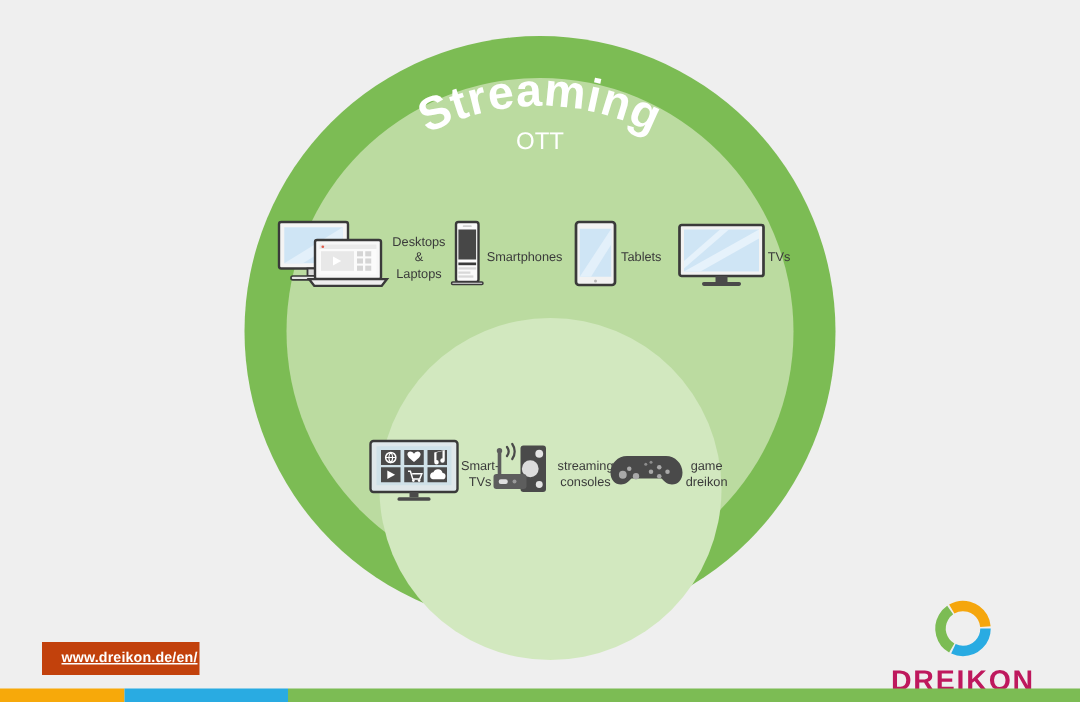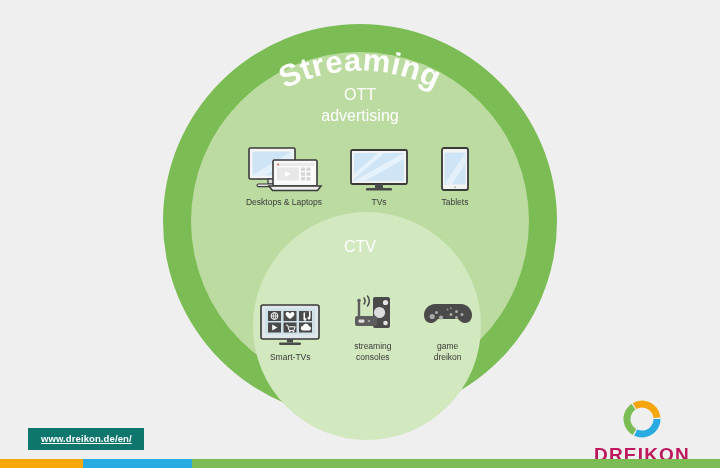--- a/index.html
+++ b/index.html
@@ -98,21 +98,21 @@
     top: 146px;
     width: 360px;
   }
   #ctv-devices {
     left: 245px;
     top: 290px;
     width: 240px;
   }
   .device {
     display: flex;
-    flex-direction: column;
+    flex-direction: row;
     align-items: center;
     justify-content: flex-end;
   }
   .device .art {
     height: 46px;
     display: flex;
     align-items: flex-end;
     justify-content: center;
   }
   .device .caption {
@@ -129,25 +129,25 @@
   #dev-tvs { width: 86px; }
   #dev-smarttv { width: 92px; }
   #dev-streaming { width: 76px; }
   #dev-console { width: 76px; align-items: center; }
 
   
   #url-badge {
     position: absolute;
     left: 28px;
     top: 428px;
-    background: #0f766e;
+    background: #c2410c;
     color: #ffffff;
     font-size: 9.5px;
     font-weight: bold;
-    padding: 5px 12px 6px 13px;
+    padding: 5px 1px 6px 13px;
     font-family: "Liberation Sans", sans-serif;
     letter-spacing: 0.1px;
   }
   #brand {
     position: absolute;
     right: 22px;
     top: 396px;
     width: 112px;
     text-align: center;
   }
@@ -184,25 +184,23 @@
     <defs>
       <path id="arcpath" d="M 46,150 A 162,162 0 0 1 348,150" fill="none"></path>
     </defs>
     <text text-anchor="middle">
       <textPath href="#arcpath" startOffset="50%">Streaming</textPath>
     </text>
   </svg>
 
   <div class="ring-label" id="ott-label">
     <span class="ln">OTT</span>
-    <span class="ln">advertising</span>
   </div>
 
   <div class="ring-label" id="ctv-label">
-    <span class="ln">CTV</span>
   </div>
 
   <div class="device-row" id="ott-devices">
 
     <div class="device" id="dev-desktops">
       <div class="art">
         <svg width="82" height="46" viewBox="0 0 82 46">
 
           <rect x="6" y="2" width="46" height="31" rx="1.5" fill="#f4f4f4" stroke="#3a3a3a" stroke-width="1.6"></rect>
           <rect x="9.5" y="5.5" width="39" height="24" fill="#cfe5f5"></rect>
@@ -221,45 +219,60 @@
           <rect x="58" y="26.3" width="4" height="3.4" fill="#d5d5d5"></rect>
           <rect x="63.5" y="26.3" width="4" height="3.4" fill="#d5d5d5"></rect>
           <rect x="58" y="31.1" width="4" height="3.4" fill="#d5d5d5"></rect>
           <rect x="63.5" y="31.1" width="4" height="3.4" fill="#d5d5d5"></rect>
           <path d="M26 40 L78 40 L74.5 44.5 L29.5 44.5 Z" fill="#eeeeee" stroke="#3a3a3a" stroke-width="1.5"></path>
         </svg>
       </div>
       <div class="caption">Desktops &amp; Laptops</div>
     </div>
 
+    <div class="device" id="dev-smartphones">
+      <div class="art">
+        <svg width="26" height="46" viewBox="0 0 26 46">
+          <rect x="6" y="2" width="15" height="40" rx="1.6" fill="#fafafa" stroke="#3a3a3a" stroke-width="1.6"></rect>
+          <rect x="7.6" y="7" width="11.8" height="20" fill="#474747"></rect>
+          <rect x="7.6" y="29" width="11.8" height="1.8" fill="#3a3a3a"></rect>
+          <rect x="7.6" y="32.2" width="11.8" height="1.5" fill="#d8d8d8"></rect>
+          <rect x="7.6" y="35" width="8" height="1.5" fill="#d8d8d8"></rect>
+          <rect x="7.6" y="37.6" width="10" height="1.5" fill="#d8d8d8"></rect>
+          <rect x="10.5" y="4.2" width="6" height="1.2" rx="0.6" fill="#cfcfcf"></rect>
+          <rect x="3" y="42" width="21" height="1.6" rx="0.8" fill="#e6e6e6" stroke="#3a3a3a" stroke-width="1"></rect>
+        </svg>
+      </div>
+      <div class="caption">Smartphones</div>
+    </div>
+
+    <div class="device" id="dev-tablets">
+      <div class="art">
+        <svg width="34" height="46" viewBox="0 0 34 46">
+          <rect x="4" y="2" width="26" height="42" rx="2" fill="#f2f2f2" stroke="#3a3a3a" stroke-width="1.8"></rect>
+          <rect x="6.5" y="6.5" width="21" height="32" fill="#cfe5f5"></rect>
+          <polygon points="6.5,38.5 27.5,6.5 27.5,17 14,38.5" fill="#e3f0fa"></polygon>
+          <circle cx="17" cy="41.3" r="1" fill="#b8b8b8"></circle>
+        </svg>
+      </div>
+      <div class="caption">Tablets</div>
+    </div>
 
     <div class="device" id="dev-tvs">
       <div class="art">
         <svg width="62" height="46" viewBox="0 0 62 46">
           <rect x="3" y="4" width="56" height="34" rx="1.5" fill="#f2f2f2" stroke="#3a3a3a" stroke-width="1.8"></rect>
           <rect x="6" y="7" width="50" height="28" fill="#cfe5f5"></rect>
           <polygon points="6,35 56,7 56,13 17,35" fill="#e6f2fb"></polygon>
           <polygon points="6,28 30,7 36,7 6,33" fill="#e6f2fb"></polygon>
           <rect x="27" y="38" width="8" height="4" fill="#4a4a4a"></rect>
           <rect x="18" y="42" width="26" height="2.6" rx="1.2" fill="#4a4a4a"></rect>
         </svg>
       </div>
       <div class="caption">TVs</div>
-    </div>
-
-    <div class="device" id="dev-tablets">
-      <div class="art">
-        <svg width="34" height="46" viewBox="0 0 34 46">
-          <rect x="4" y="2" width="26" height="42" rx="2" fill="#f2f2f2" stroke="#3a3a3a" stroke-width="1.8"></rect>
-          <rect x="6.5" y="6.5" width="21" height="32" fill="#cfe5f5"></rect>
-          <polygon points="6.5,38.5 27.5,6.5 27.5,17 14,38.5" fill="#e3f0fa"></polygon>
-          <circle cx="17" cy="41.3" r="1" fill="#b8b8b8"></circle>
-        </svg>
-      </div>
-      <div class="caption">Tablets</div>
     </div>
 
   </div>
 
   <div class="device-row" id="ctv-devices">
 
     <div class="device" id="dev-smarttv">
       <div class="art">
         <svg width="62" height="44" viewBox="0 0 62 44">
           <rect x="2" y="2" width="58" height="34" rx="2" fill="#dfe7ea" stroke="#3a3a3a" stroke-width="1.6"></rect>

